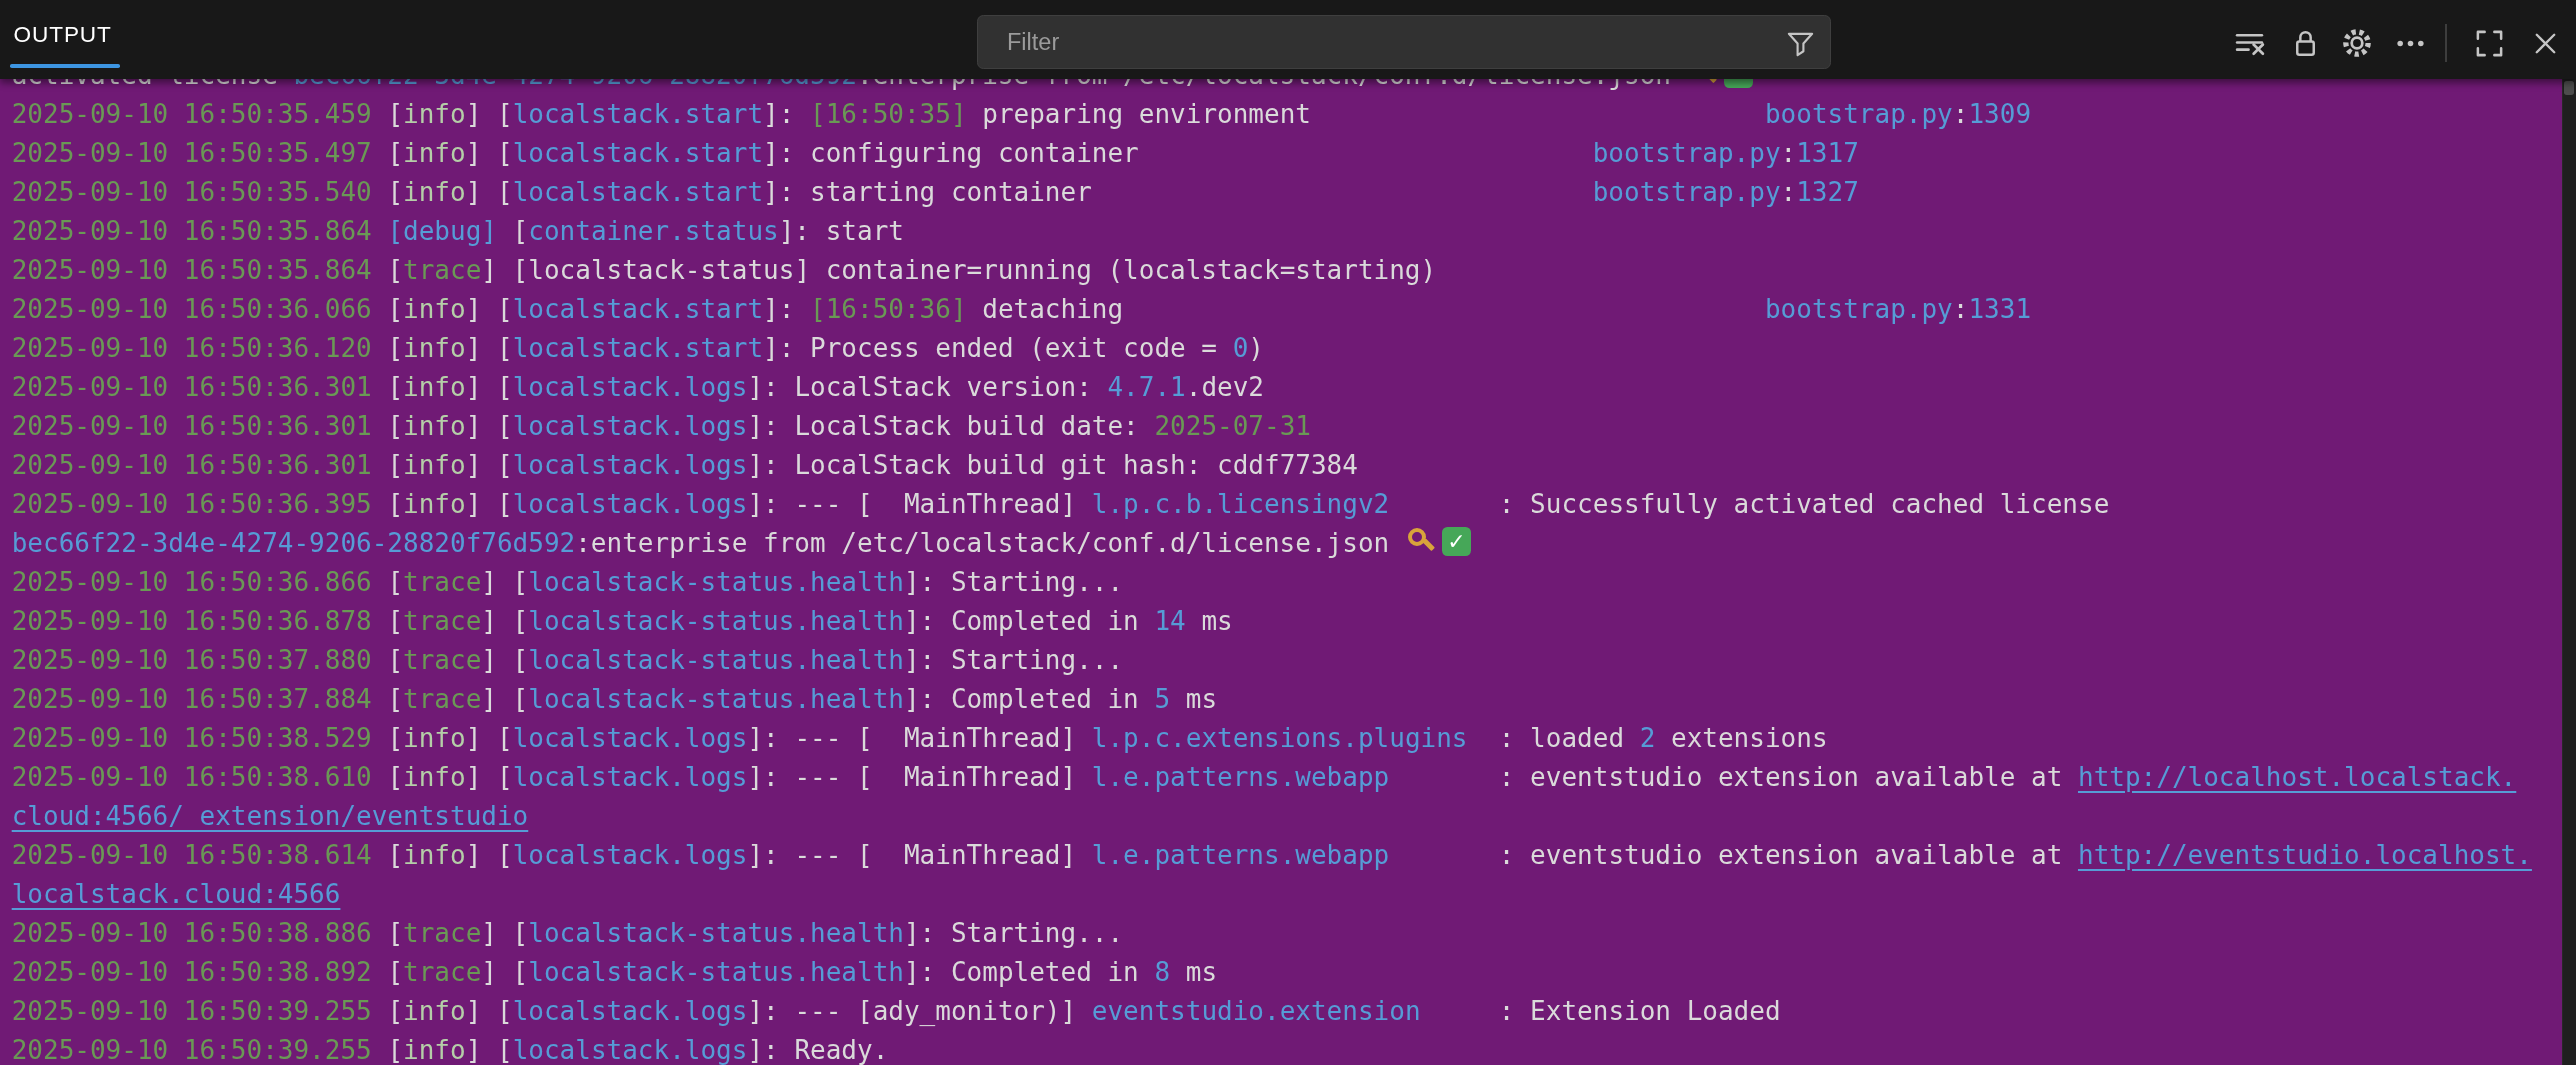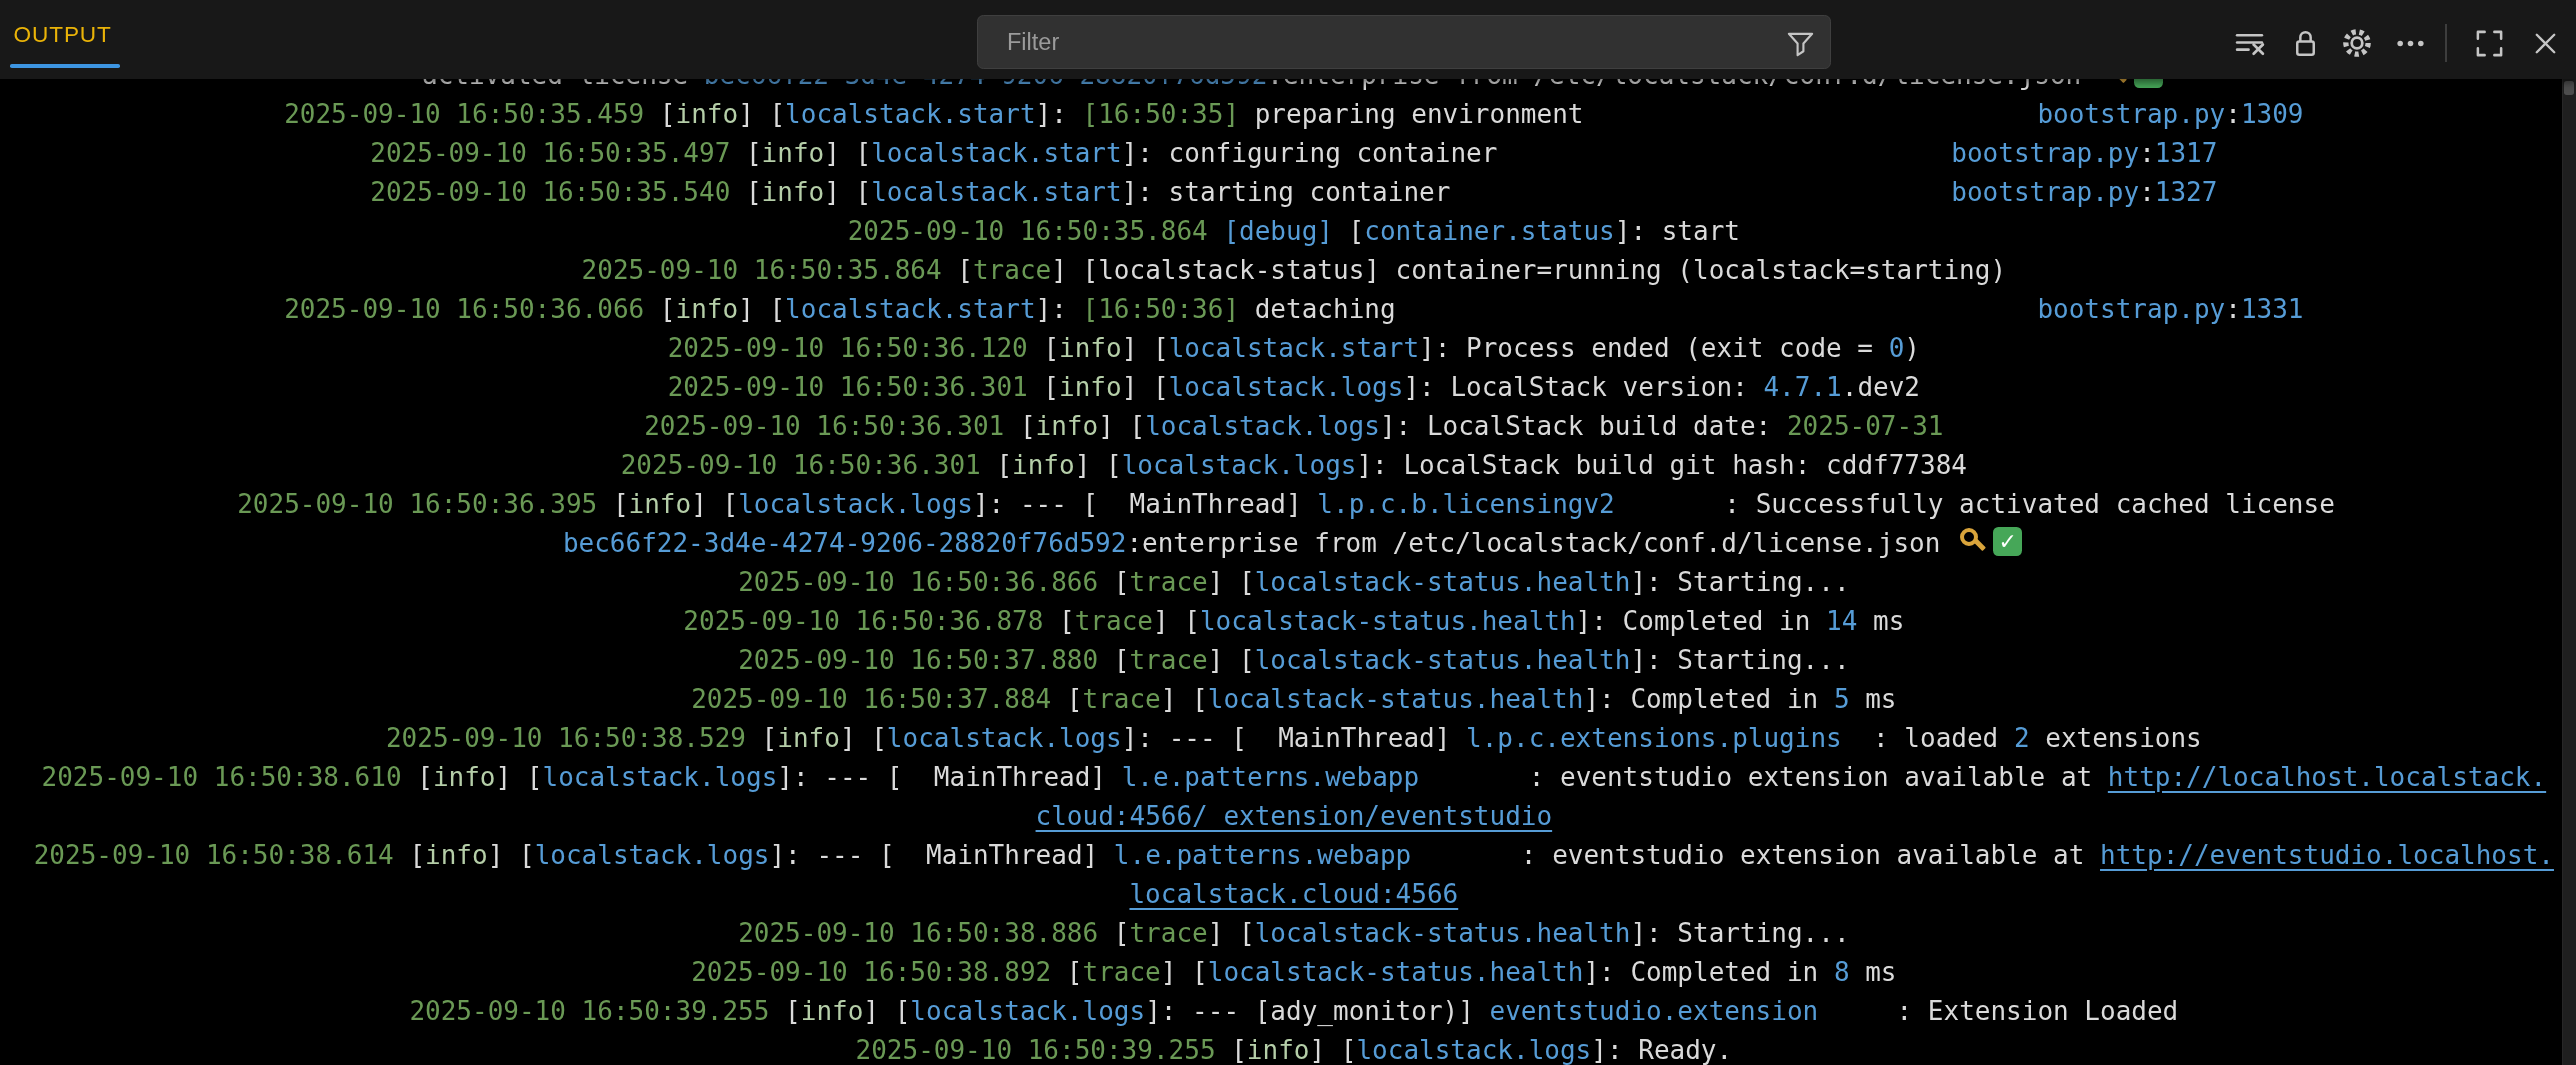--- a/index.html
+++ b/index.html
@@ -1,33 +1,33 @@
 <!DOCTYPE html>
 <html style="font-size:14.5px"><head>
 <meta charset="utf-8">
 <style>
   html,body{margin:0;padding:0;background:#181818;width:2576px;height:1066px;overflow:hidden;}
   .app{position:relative;width:2576px;height:1066px;background:#181818;font-family:"Liberation Sans",sans-serif;}
   .top-strip{position:absolute;left:0;top:0;width:100%;height:5.4px;background:#242425;}
   
   .hdr{position:absolute;left:0;top:0;width:100%;height:79px;background:#181818;z-index:5;box-shadow:0 3.6px 7.2px rgba(0,0,0,.45);}
   .tab{position:absolute;left:13.5px;top:22px;}
-  .tab-label{font-size:22.6px;letter-spacing:0.9px;color:#eab308;}
+  .tab-label{font-size:22.6px;letter-spacing:0.9px;color:#ffffff;}
   .tab-underline{position:absolute;left:-3.6px;top:42px;width:110px;height:3.6px;background:#3d95e2;border-radius:1.8px;}
   .filter-box{position:absolute;left:977px;top:15.4px;width:854px;height:54px;background:#313131;border:0.9px solid #3f3f3f;border-radius:6.3px;box-sizing:border-box;}
   .filter-box input{position:absolute;left:27px;top:5.4px;width:759px;height:40px;background:transparent;border:none;outline:none;color:#cccccc;font-size:23.5px;font-family:"Liberation Sans",sans-serif;}
   .filter-box input::placeholder{color:#9b9b9b;}
   .funnel{position:absolute;right:14.5px;top:11.7px;}
   .dropdown{position:absolute;left:1858px;top:15.4px;width:354px;height:54px;background:#313131;border:0.9px solid #3f3f3f;border-radius:6.3px;box-sizing:border-box;color:#cccccc;font-size:23.5px;}
   .dropdown .val{position:absolute;left:25px;top:11.7px;}
   .dropdown .chev{position:absolute;right:20px;top:17px;}
   .hbtn{position:absolute;top:25px;width:36px;height:36px;display:flex;align-items:center;justify-content:center;}
   .sep{position:absolute;left:2445px;top:23.5px;width:1.8px;height:38px;background:#3d3d3d;}
   
-  .log{position:absolute;left:0;top:79px;right:0;bottom:0;overflow:hidden;background:#000000;text-align:center;}
+  .log{position:absolute;left:0;top:79px;right:0;bottom:0;overflow:hidden;background:#701a75;}
   .lines{margin-top:-23.5px;padding-left:11.7px;font-family:"DejaVu Sans Mono","Liberation Mono",monospace;font-size:26px;line-height:39px;white-space:pre;}
   .line{white-space:pre;}
   .c-ts,.c-trace,.c-date,.c-time{color:#6A9955;}
   .c-info{color:#B5CEA8;}
   .c-debug,.c-name,.c-num,.c-srcfile{color:#569CD6;}
   .c-text{color:#DADADA;}
   .c-link{color:#569CD6;text-decoration:underline;text-underline-offset:5.4px;cursor:pointer;}
   .c-srcfile{cursor:pointer;}
   
   .emoji{display:inline-block;width:29px;height:29px;vertical-align:-4.5px;position:relative;margin:0 2.7px;}

